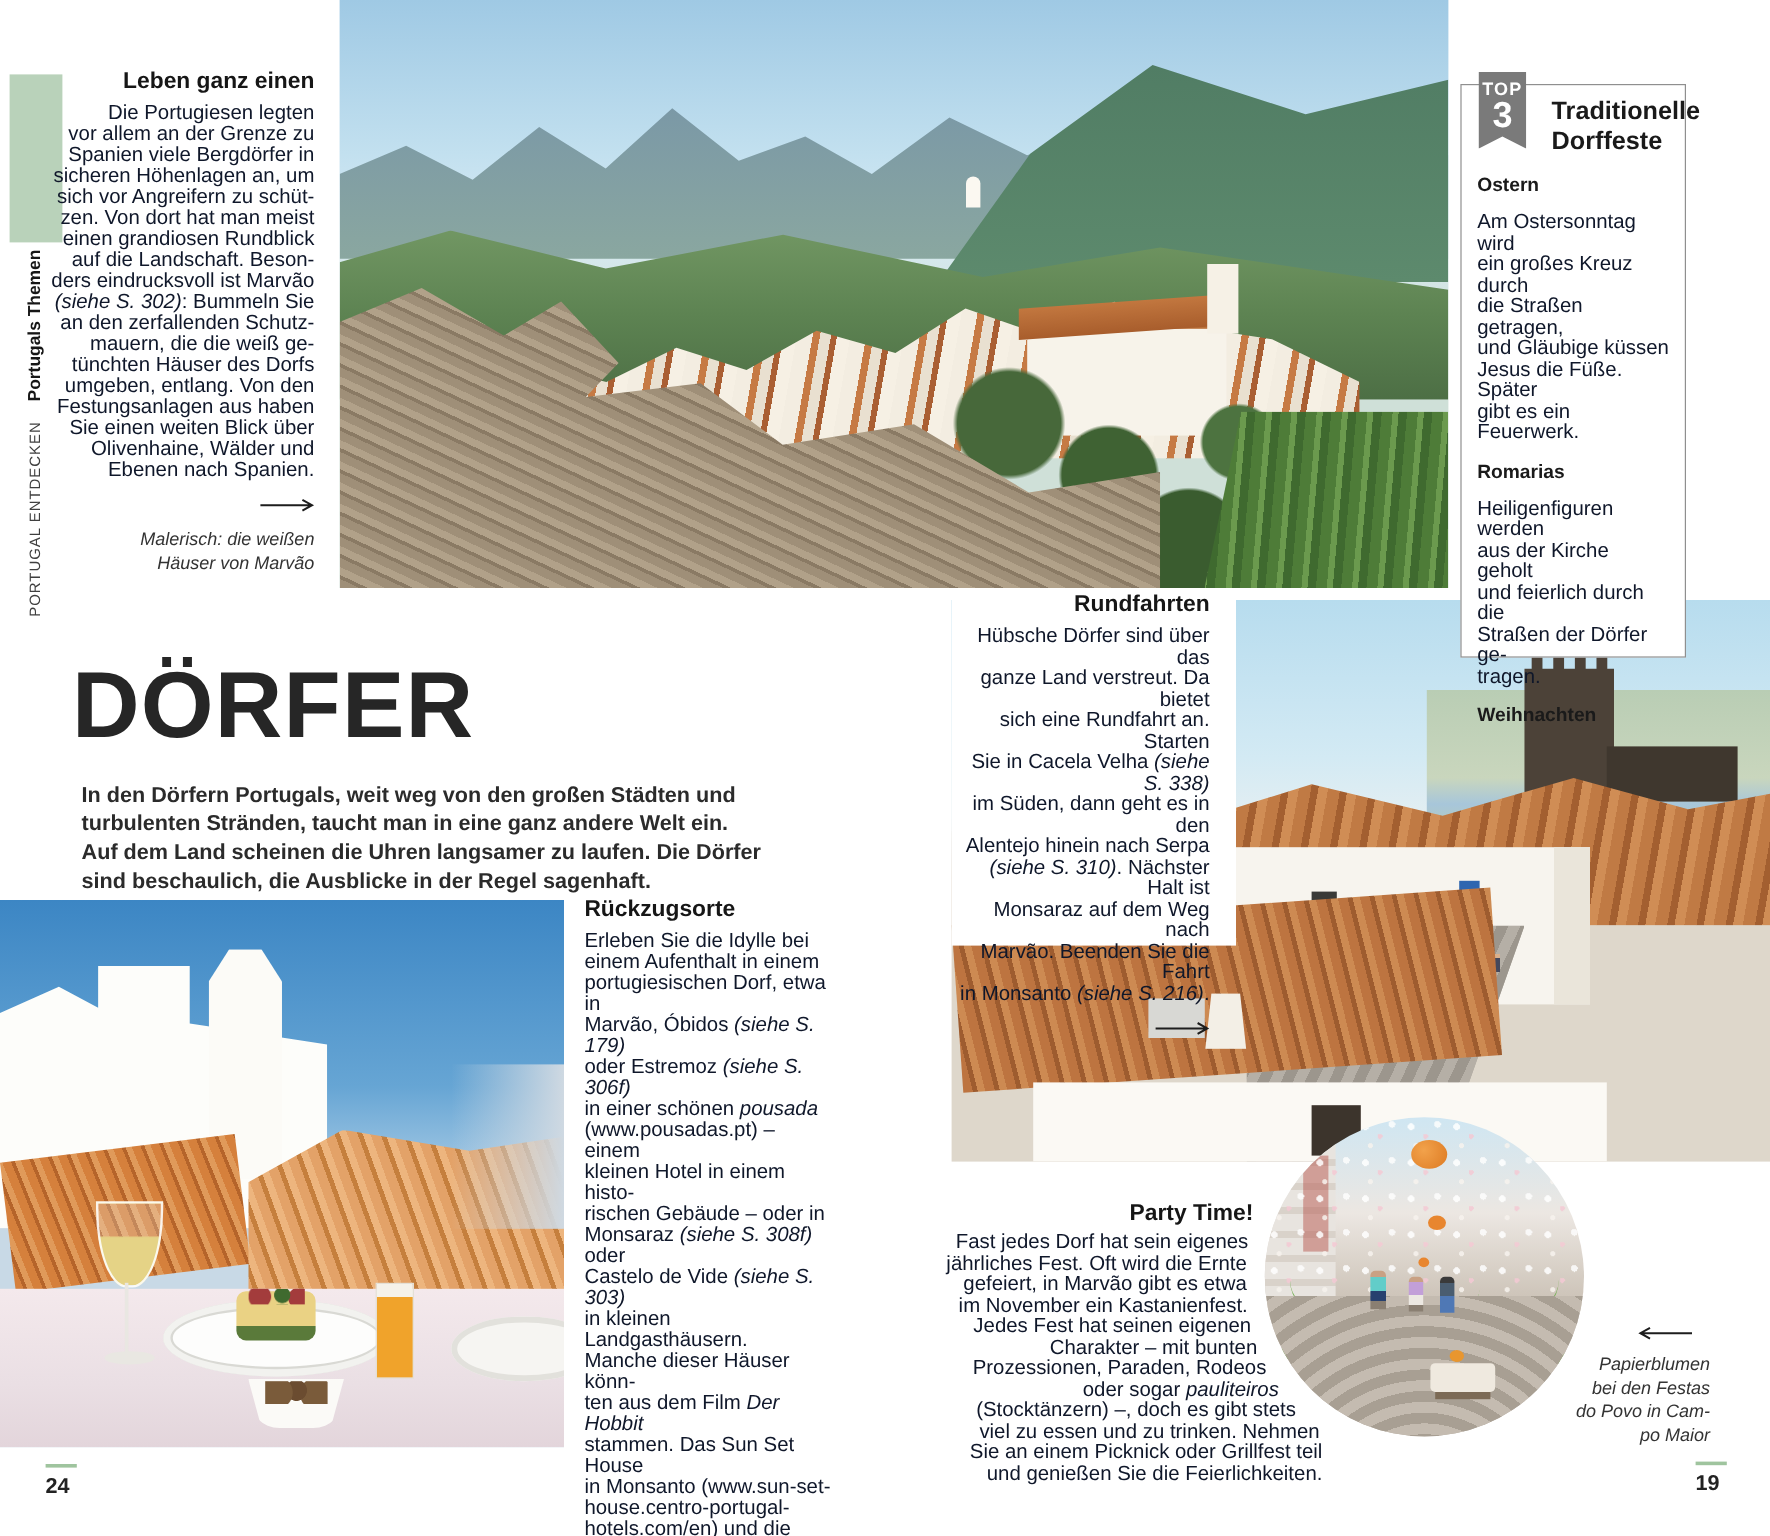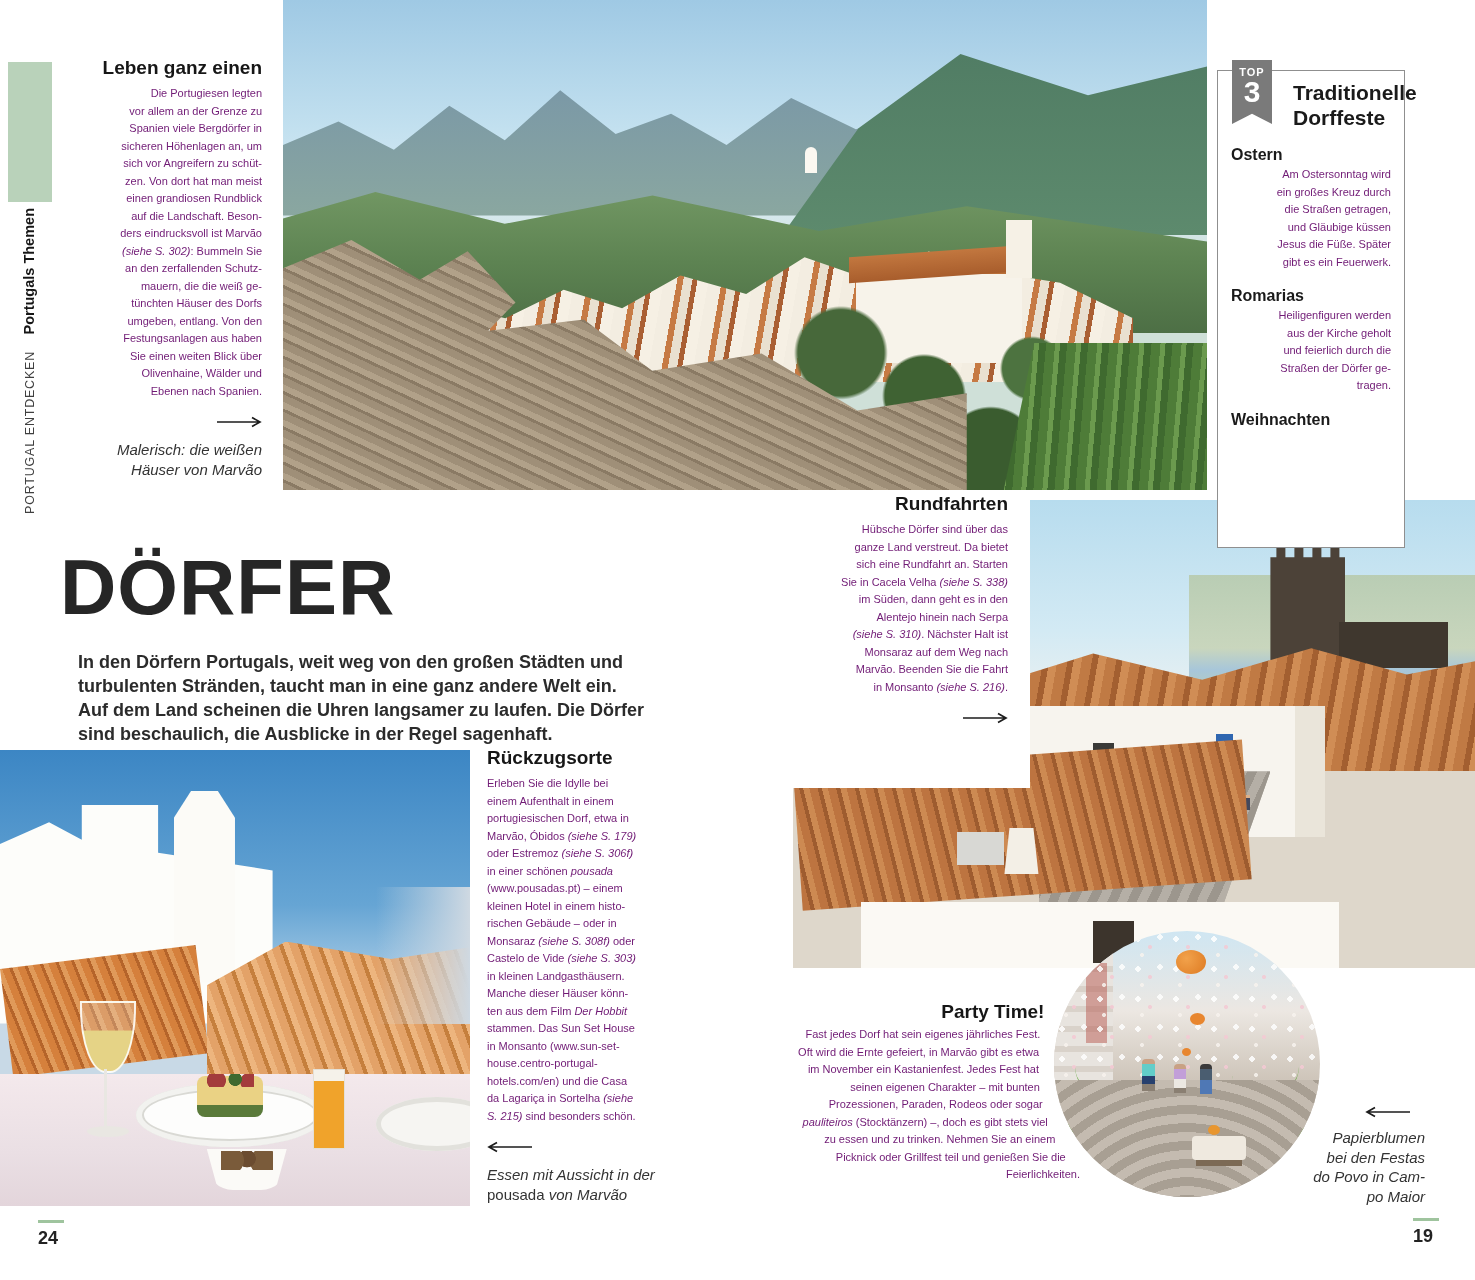--- a/index.html
+++ b/index.html
@@ -2,51 +2,51 @@
 <html><head>
 <meta charset="utf-8">
 <style>
   html,body { margin:0; padding:0; background:#e8e8e8; }
   .page {
     position:relative; width:1475px; height:1280px; background:#ffffff;
     overflow:hidden; font-family:"Liberation Sans", sans-serif; color:#3a3a3a;
     margin:0 auto;
   }
   .abs { position:absolute; }
-  .pre { white-space:pre-line;margin-left:10px; }
+  .pre { white-space:pre-line; }
   .it  { font-style:italic; }
   .caption .it { font-style:normal; }
 
   
   .side-rect { left:8px; top:62px; width:44px; height:140px; background:#b9d2ba; }
   .side-label { left:20px; top:514px; transform:rotate(-90deg); transform-origin:0 0; white-space:nowrap; }
   .side-sec { font-size:12.5px; letter-spacing:.8px; color:#3f3f3f; }
   .side-chap { font-size:14.5px; font-weight:bold; color:#161616; margin-left:12px; }
 
   
   .col h3, .sec-head { font-size:19px; line-height:23px; font-weight:bold; color:#161616; margin:0; }
-  .body { font-size:11px; line-height:17.5px; margin:6px 0 0 0; color:#701a75; }
+  .body { font-size:17px; line-height:17.5px; margin:6px 0 0 0; color:#0f172a; }
   .caption { font-size:15px; line-height:19.5px; font-style:italic; color:#333; margin:6px 0 0 0; }
   .ral { text-align:right; }
   .arrow { margin:14px 0 8px 0; }
 
   .col-leben { left:38px; top:56px; width:224px; }
   .col-rund  { left:790px; top:492px; width:218px; z-index:4; }
   .col-rueck { left:487px; top:746px; width:208px; }
 
   
   .top3 { left:1217px; top:70px; width:188px; height:478px; background:#fff;
           border:1px solid #8f8f8f; box-sizing:border-box; padding:0 13px 10px 13px; z-index:5; }
   .top3-badge { position:absolute; left:14px; top:-11px; width:40px; height:64px; background:#7a7a7a;
           clip-path:polygon(0 0,100% 0,100% 100%,50% 84%,0 100%); color:#fff; text-align:center; }
-  .badge-top { display:block; font-size:11px; font-weight:bold; letter-spacing:1px; padding-top:6px; }
+  .badge-top { display:block; font-size:15px; font-weight:bold; letter-spacing:1px; padding-top:6px; }
   .badge-num { display:block; font-size:30px; font-weight:bold; line-height:27px; }
   .top3-title { margin:0 0 0 62px; padding-top:9px; font-size:21px; line-height:25px; font-weight:bold; color:#1a1a1a; }
   .t3sec h4 { margin:15px 0 2px 0; font-size:16px; line-height:19px; font-weight:bold; color:#1a1a1a; }
-  .t3sec .body { margin-top:2px;text-align:right; }
+  .t3sec .body { margin-top:12px; }
 
   
   .kicker { left:66px; top:512px; font-size:34px; letter-spacing:5px; color:#4a4a4a; }
   .main-title { left:60px; top:546px; font-size:78px; line-height:82px; font-weight:bold; color:#262626; letter-spacing:1px; }
   .intro { left:68px; top:650px; width:610px; font-size:18px; line-height:24px; font-weight:bold; color:#2b2b2b; }
 
   
   .party { left:788px; top:1000px; width:314px; text-align:right; z-index:4; }
   .party-shim { float:right; width:65px; height:230px; shape-outside:circle(150px at 152px 63px); }
   .party .body { margin-top:3px; }

